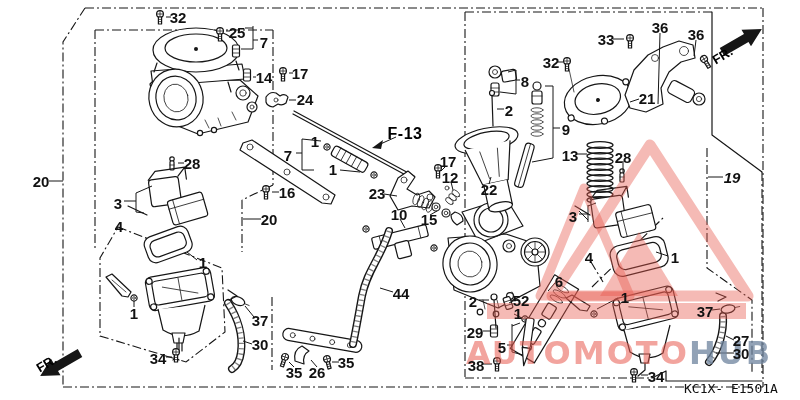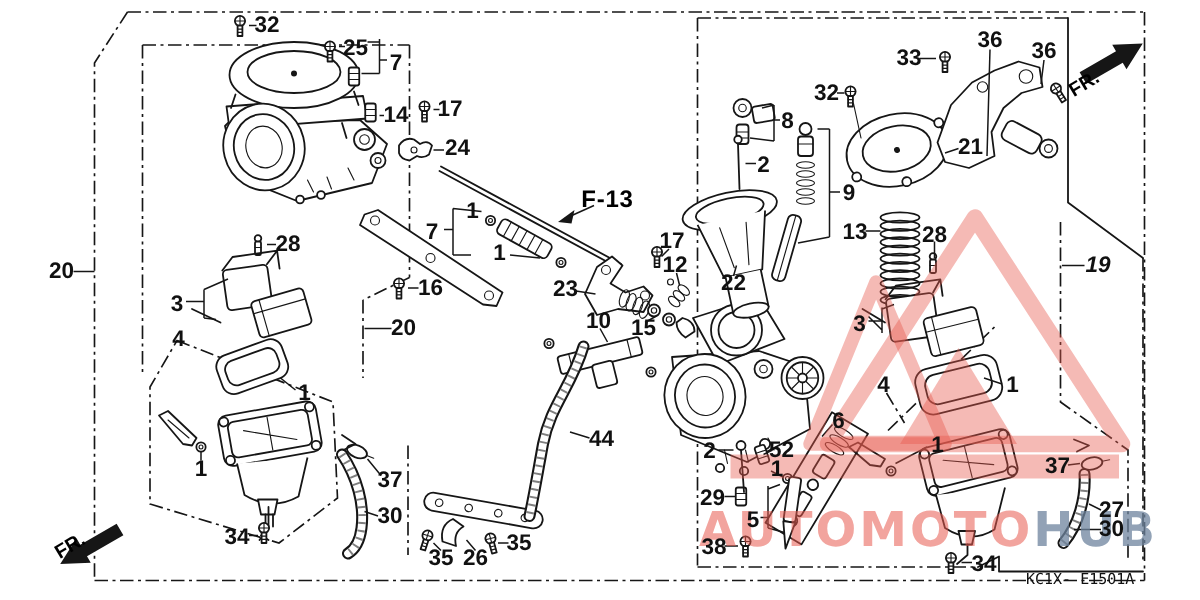--- a/index.html
+++ b/index.html
@@ -14,21 +14,21 @@
   .ldr{fill:none;stroke:#161616;stroke-width:1;}
   .plabel{position:absolute;transform:translate(-50%,-50%);font-size:15px;font-weight:bold;
           color:#111;white-space:nowrap;z-index:30;}
   .f13{position:absolute;left:405px;top:134px;transform:translate(-50%,-50%);
        font-size:16px;font-weight:bold;letter-spacing:.5px;color:#000;z-index:30;}
   .fr{position:absolute;font-size:13px;font-weight:bold;color:#000;z-index:30;
       transform:rotate(-31deg);}
   .fr-bl{left:36px;top:356px;}
   .fr-tr{left:712px;top:48px;}
   .code{position:absolute;left:684px;top:381px;font-family:"DejaVu Sans Mono",monospace;
-        font-size:10px;color:#111;z-index:30;white-space:pre;}
+        font-size:13px;color:#111;z-index:30;white-space:pre;}
   .wm-text{position:absolute;left:466px;top:318px;font-family:"DejaVu Sans",sans-serif;
            font-weight:bold;font-size:32px;letter-spacing:2px;white-space:nowrap;z-index:20;margin-top:16px;}
 </style>
 </head>
 <body>
 
 <div class="stage">
 
 <svg width="800" height="400" viewBox="0 0 800 400">
   <defs>

